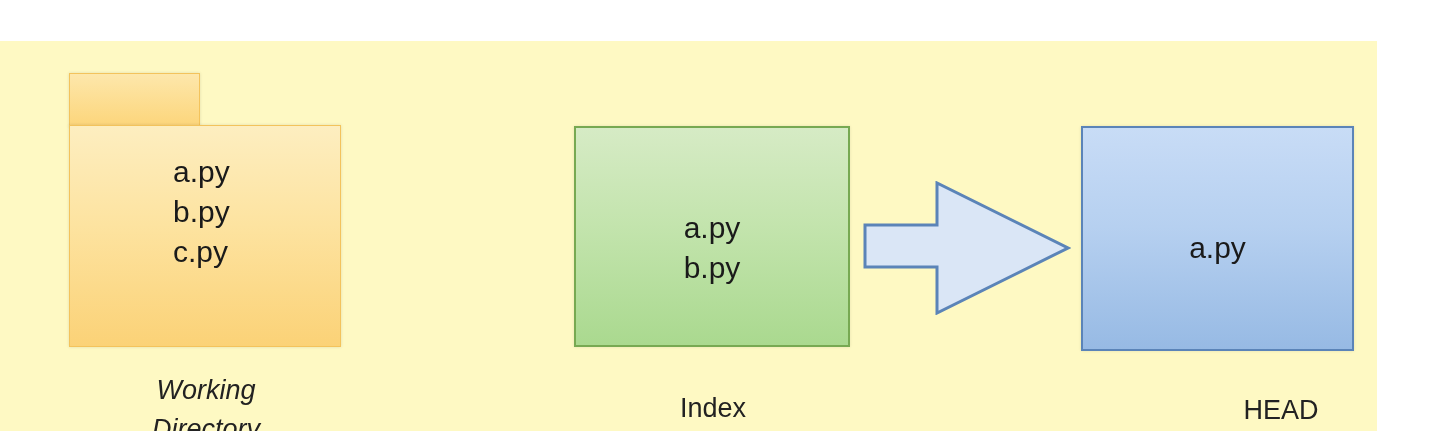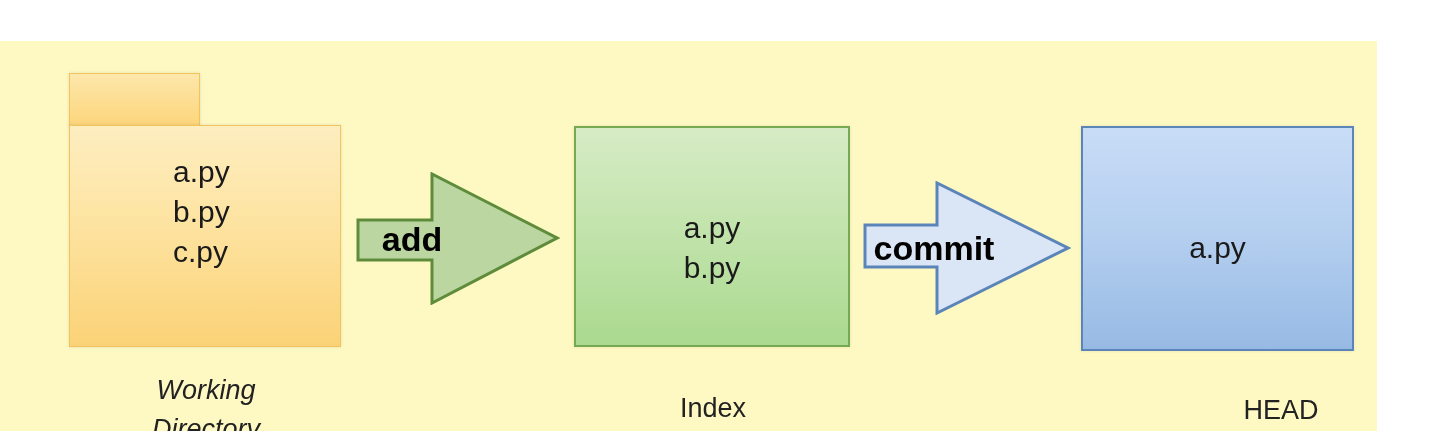--- a/index.html
+++ b/index.html
@@ -173,37 +173,30 @@
 
   <div class="folder">
     <div class="folder-tab"></div>
     <div class="folder-body">
       <div class="folder-files" style="white-space: pre; position: static; padding-left: 103px; padding-top: 26px;">a.py
 b.py
 c.py</div>
     </div>
   </div>
 
-  <div class="arrow-wrap arrow-add">
-    <svg width="204" height="133" viewBox="0 0 204 133" xmlns="http://www.w3.org/2000/svg">
-      <polygon points="2,48 76,48 76,2 201,66 76,131 76,88 2,88" fill="#bcd6a2" stroke="#5e8c3a" stroke-width="3" stroke-linejoin="miter"></polygon>
-    </svg>
-    <span class="arrow-label">add</span>
-  </div>
 
   <div class="box-index">
     <div class="box-index-files" style="white-space: pre;">a.py
 b.py</div>
   </div>
 
   <div class="arrow-wrap arrow-commit">
     <svg width="208" height="134" viewBox="0 0 208 134" xmlns="http://www.w3.org/2000/svg">
       <polygon points="2,44 74,44 74,2 205,67 74,132 74,86 2,86" fill="#dae6f6" stroke="#5b84b8" stroke-width="3" stroke-linejoin="miter"></polygon>
     </svg>
-    <span class="arrow-label">commit</span>
   </div>
 
   <div class="box-head">
     <div class="box-head-files" style="white-space: pre;">a.py</div>
   </div>
 
   <div class="caption caption-working">
     <span class="caption-line">Working</span>
     <span class="caption-line">Directory</span>
   </div>

